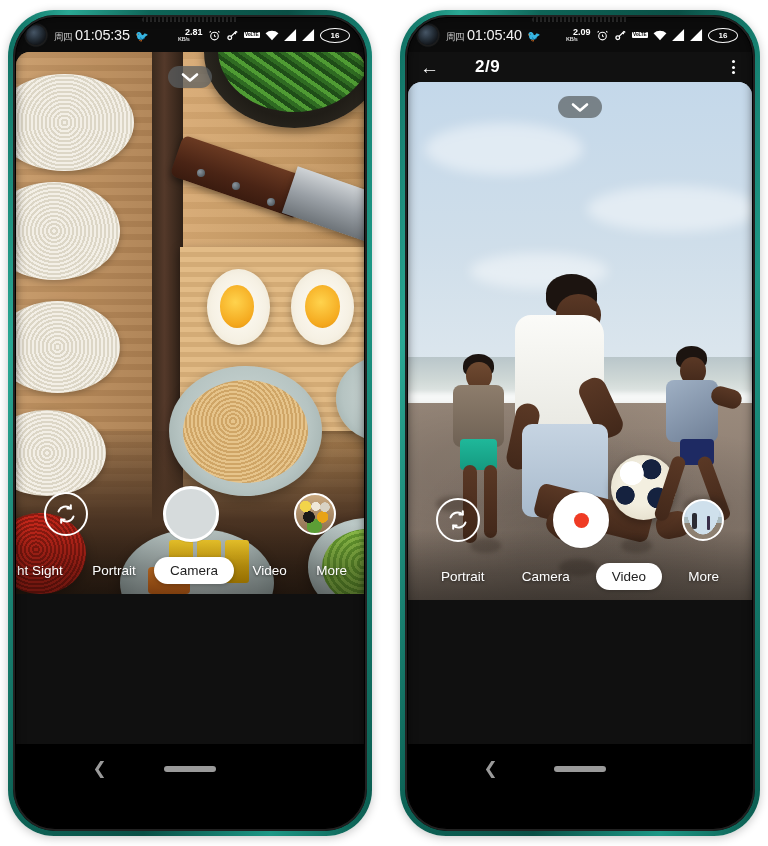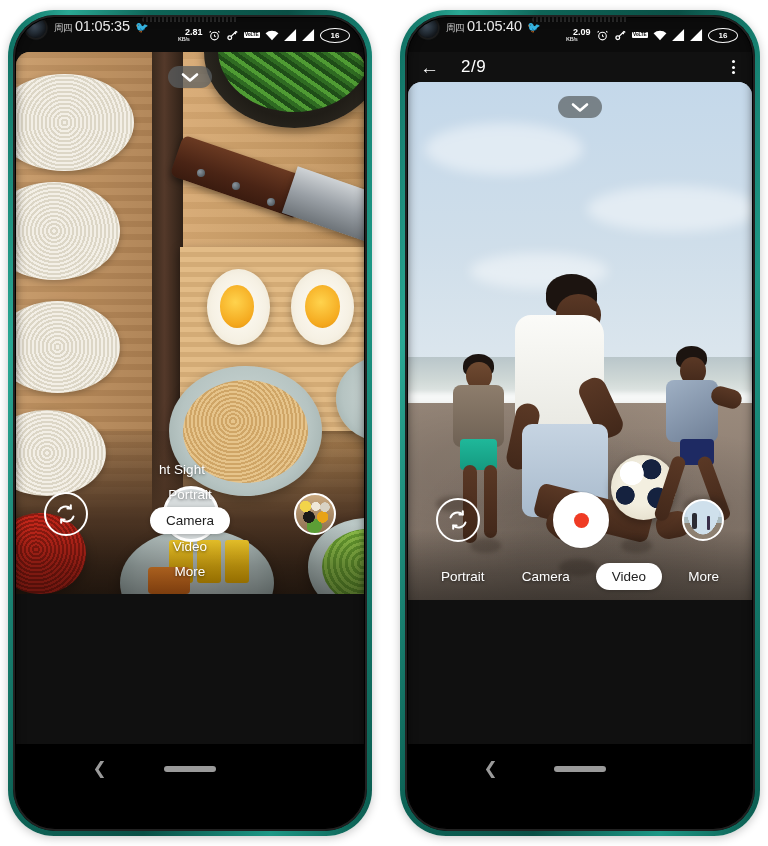--- a/index.html
+++ b/index.html
@@ -51,21 +51,21 @@
     z-index: 30;
   }
 
   #phone-left  { left: 8px;   top: 10px; width: 364px; height: 826px; }
   #phone-right { left: 400px; top: 10px; width: 360px; height: 826px; }
 
   
   .statusbar {
     position: relative;
     height: 34px;
-    display: flex; 
+    display: flex; align-items: center;
     padding: 0 14px 0 10px;
     color: #e9e9e9;
     background: #0c0c0c;
     z-index: 20;
   }
   .punchhole {
     width: 20px; height: 20px; border-radius: 50%;
     background: radial-gradient(circle at 38% 36%, #4a5a6b 0%, #27313b 42%, #14181d 70%, #0a0d10 100%);
     box-shadow: 0 0 0 1.5px #1c1c1c, 0 0 3px rgba(90,130,170,.5);
     flex: none; margin-right: 8px;
@@ -95,21 +95,21 @@
   
   .app-header {
     position: relative; z-index: 20;
     height: 30px;
     display:flex; align-items:center;
     padding: 0 14px 0 12px;
     background:#111;
     color:#fff;
   }
   .back-arrow { font-size: 19px; line-height:1; color:#fff; }
-  .header-title { font-size: 17px; font-weight: normal; margin-left: 22px; letter-spacing:0.5px; }
+  .header-title { font-size: 17px; font-weight: bold; margin-left: 36px; letter-spacing:0.5px; }
   .header-spacer { flex:1; }
   .kebab { display:flex; flex-direction:column; gap:2.5px; padding:3px; }
   .kebab i { width:3px; height:3px; border-radius:50%; background:#fff; display:block; }
 
   
   .viewfinder {
     position: relative;
     margin: 0 auto;
     overflow: hidden;
     border-radius: 14px 14px 0 0;
@@ -439,21 +439,21 @@
                 <path d="M4.5 9.5a7.5 7.5 0 0 1 12-3.2"></path>
                   <path d="M19.5 14.5a7.5 7.5 0 0 1-12 3.2"></path>
                 <path d="M16.8 3.2v3.4h-3.4"></path>
                   <path d="M7.2 20.8v-3.4h3.4"></path>
               </svg>
             </div>
             <div class="shutter photo"></div>
             <div class="thumb thumbA"></div>
           </div>
 
-          <div class="mode-strip" id="modes-left" style="bottom:10px;flex-direction:column;">
+          <div class="mode-strip" id="modes-left" style="bottom:10px;">
               <span class="mode clipped">ht Sight</span>
               <span class="mode">Portrait</span>
               <span class="mode active">Camera</span>
               <span class="mode">Video</span>
               <span class="mode">More</span>
             </div>
         </div>
 
         <div class="navbar">
           <div class="nav-inner">

